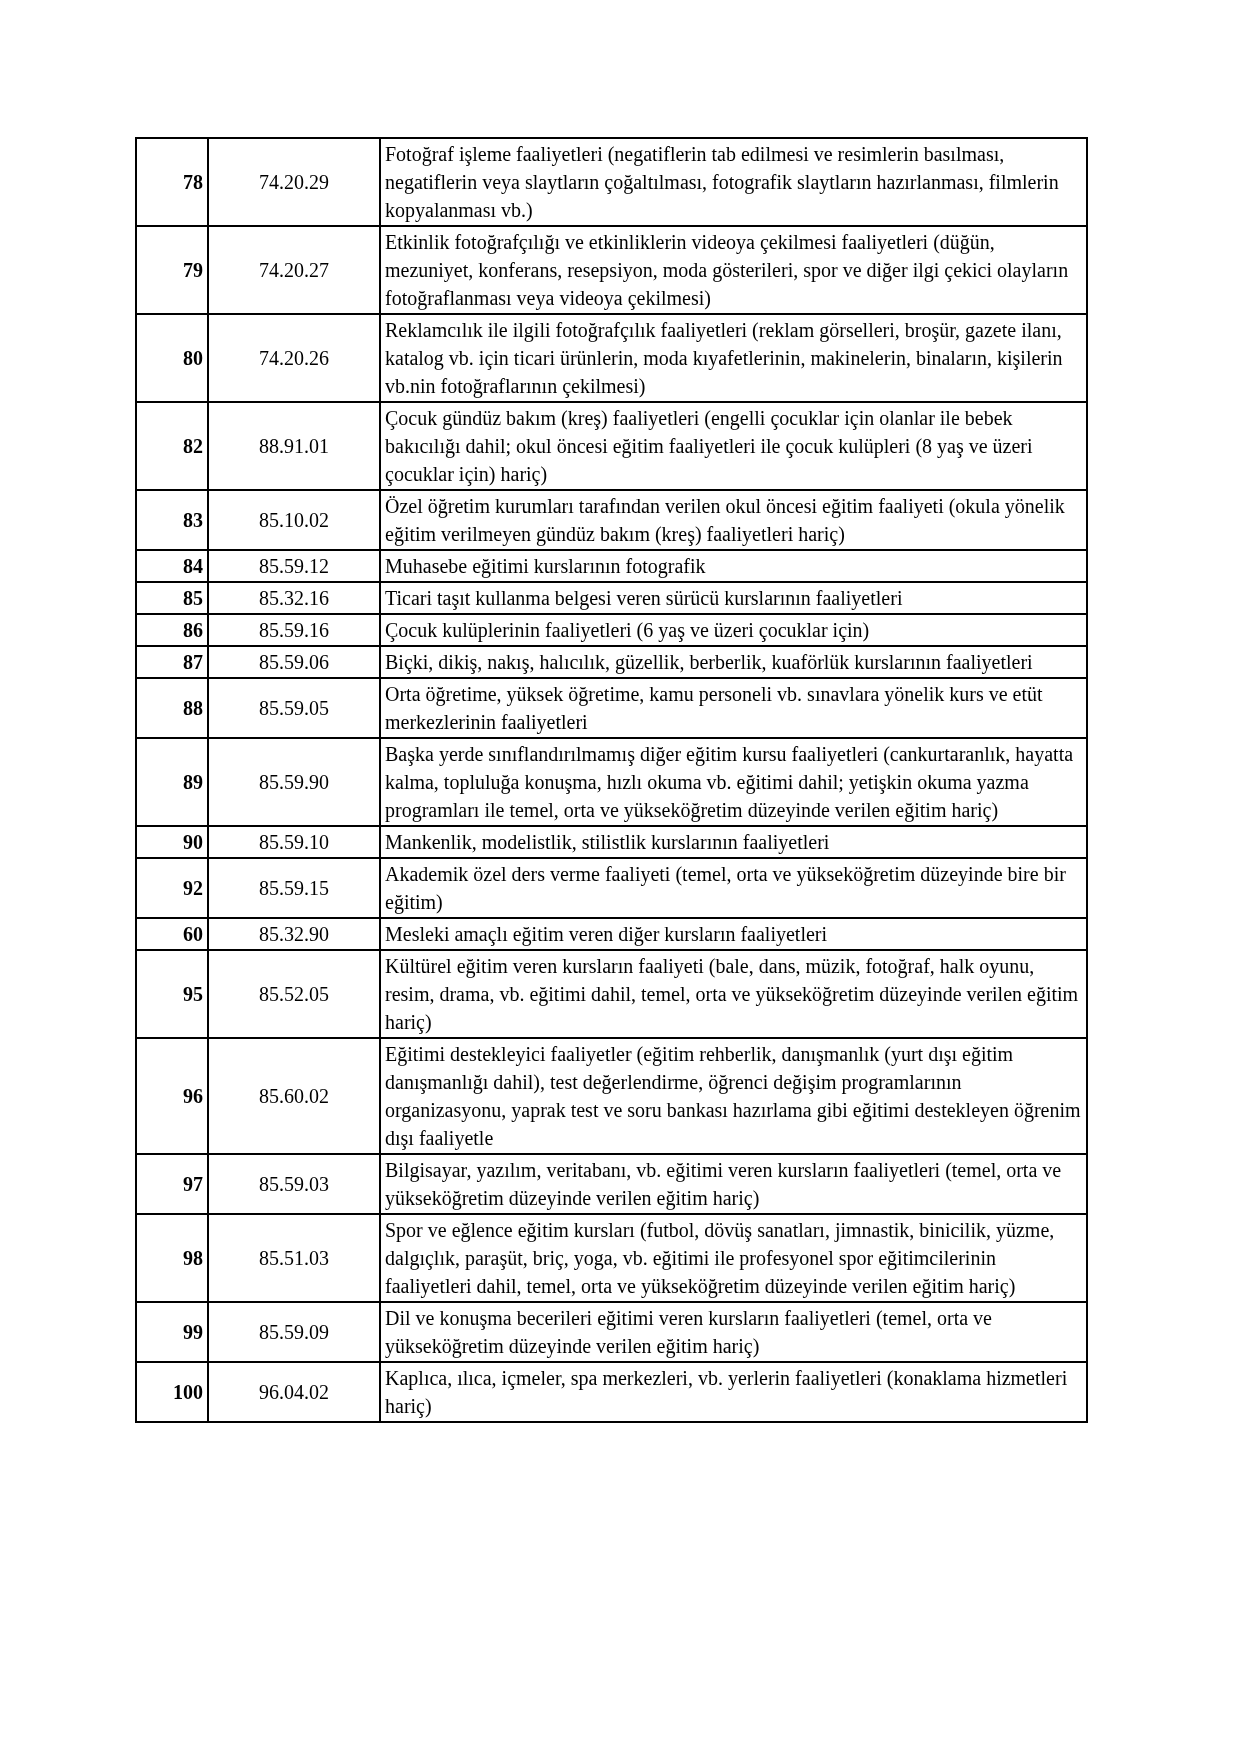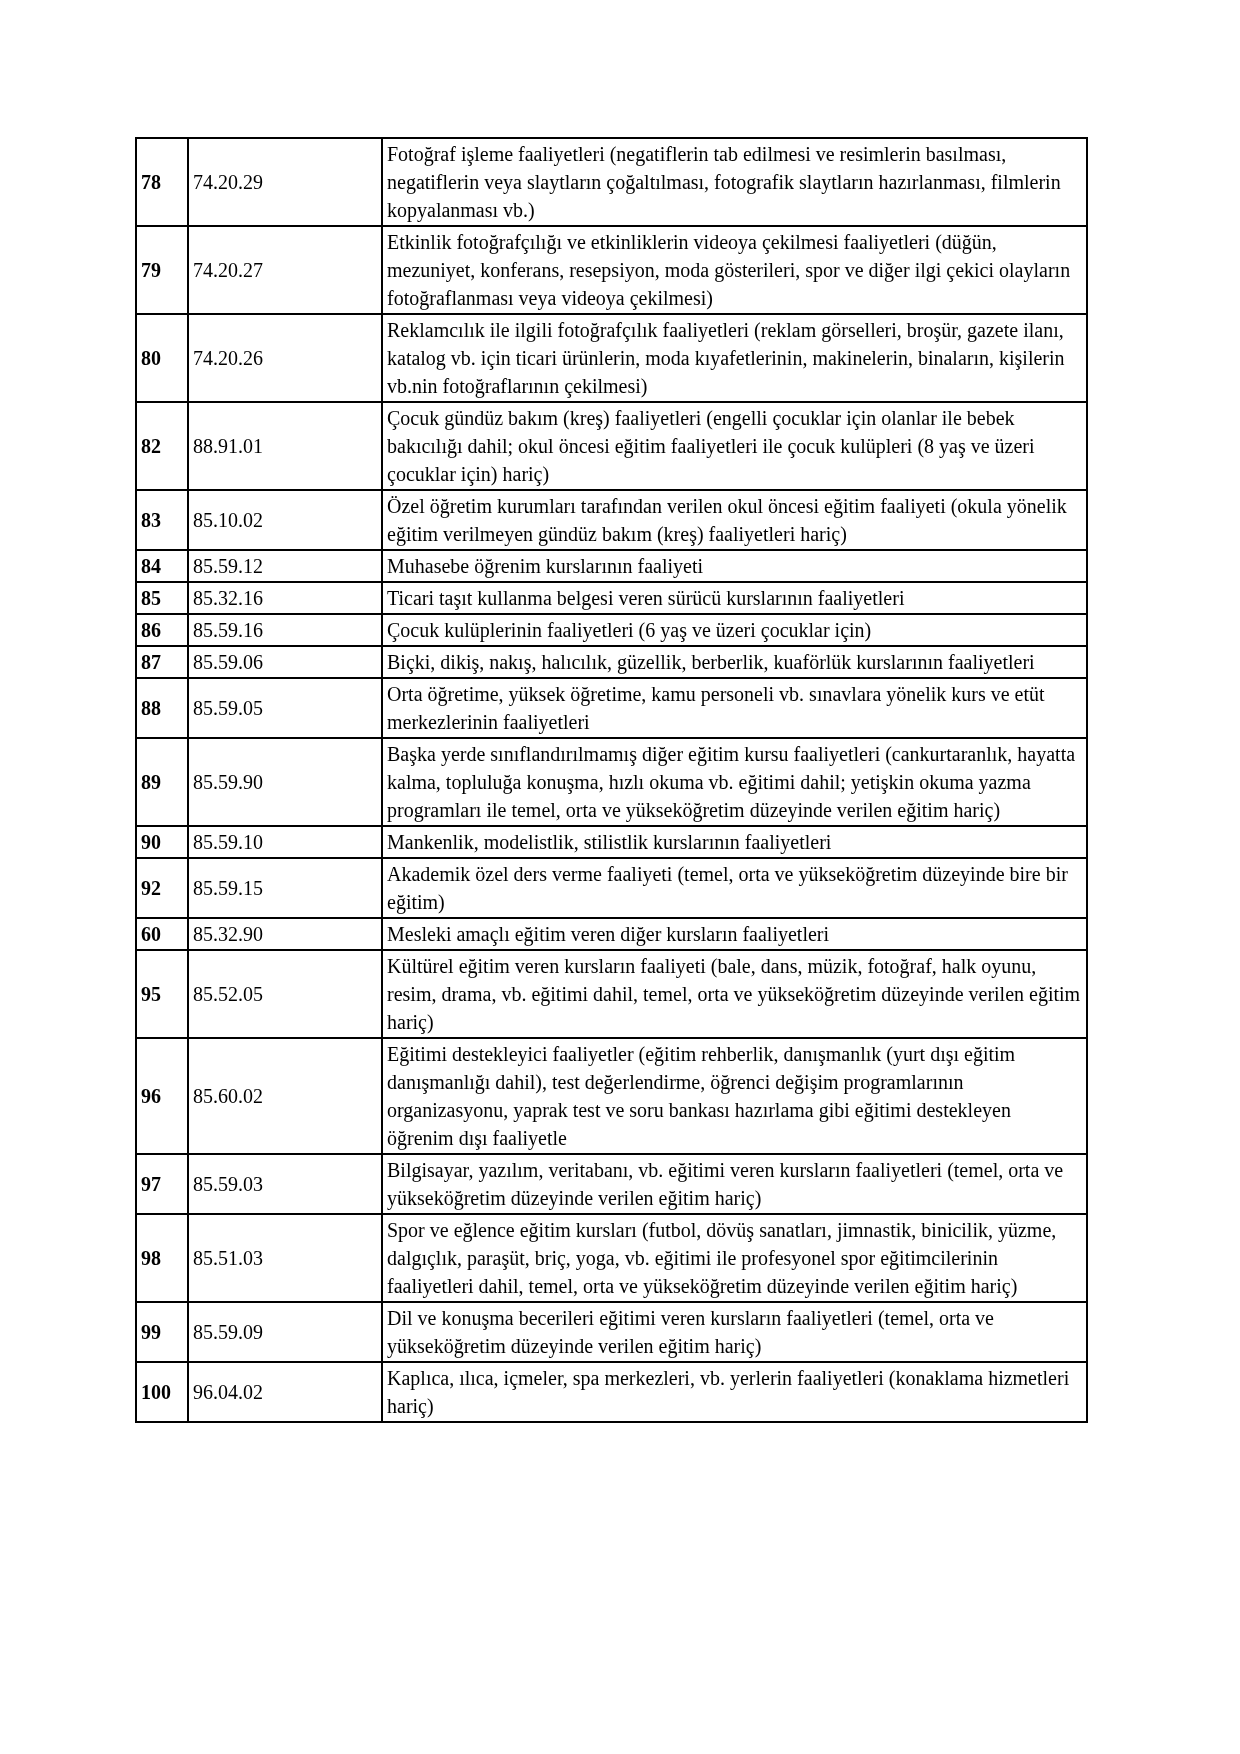--- a/index.html
+++ b/index.html
@@ -24,27 +24,27 @@
   table.code-table, table.code-table td {
     border: 2.5px solid #000000;
   }
   table.code-table td {
     font-size: 20px;
     line-height: 28px;
     vertical-align: middle;
     padding: 1px 4px;
   }
   td.cell-no {
-    width: 52px;
-    text-align: left;
+    width: 72px;
+    text-align: right;
     font-weight: bold;
   }
   td.cell-code {
-    width: 194px;
-    text-align: left;
+    width: 172px;
+    text-align: center;
   }
   td.cell-desc {
     text-align: left;
     padding-left: 8px;
     padding-right: 6px;
   }
 </style>
 </head>
 <body>
 
@@ -78,21 +78,21 @@
 
   <tr>
     <td class="cell-no">83</td>
     <td class="cell-code">85.10.02</td>
     <td class="cell-desc">Özel öğretim kurumları tarafından verilen okul öncesi eğitim faaliyeti (okula yönelik eğitim verilmeyen gündüz bakım (kreş) faaliyetleri hariç)</td>
   </tr>
 
   <tr>
     <td class="cell-no">84</td>
     <td class="cell-code">85.59.12</td>
-    <td class="cell-desc">Muhasebe öğrenim kurslarının faaliyeti</td>
+    <td class="cell-desc">Muhasebe eğitimi kurslarının fotografik</td>
   </tr>
 
   <tr>
     <td class="cell-no">85</td>
     <td class="cell-code">85.32.16</td>
     <td class="cell-desc">Ticari taşıt kullanma belgesi veren sürücü kurslarının faaliyetleri</td>
   </tr>
 
   <tr>
     <td class="cell-no">86</td>

